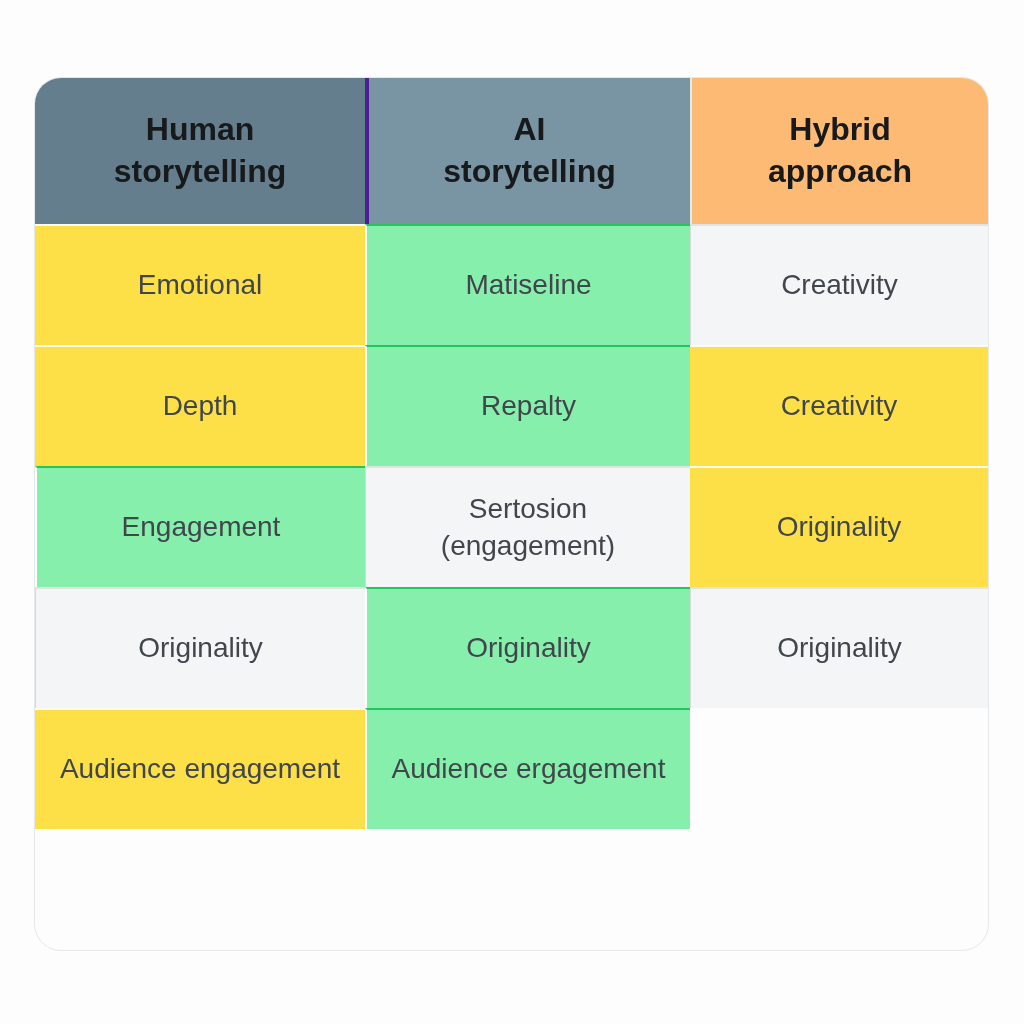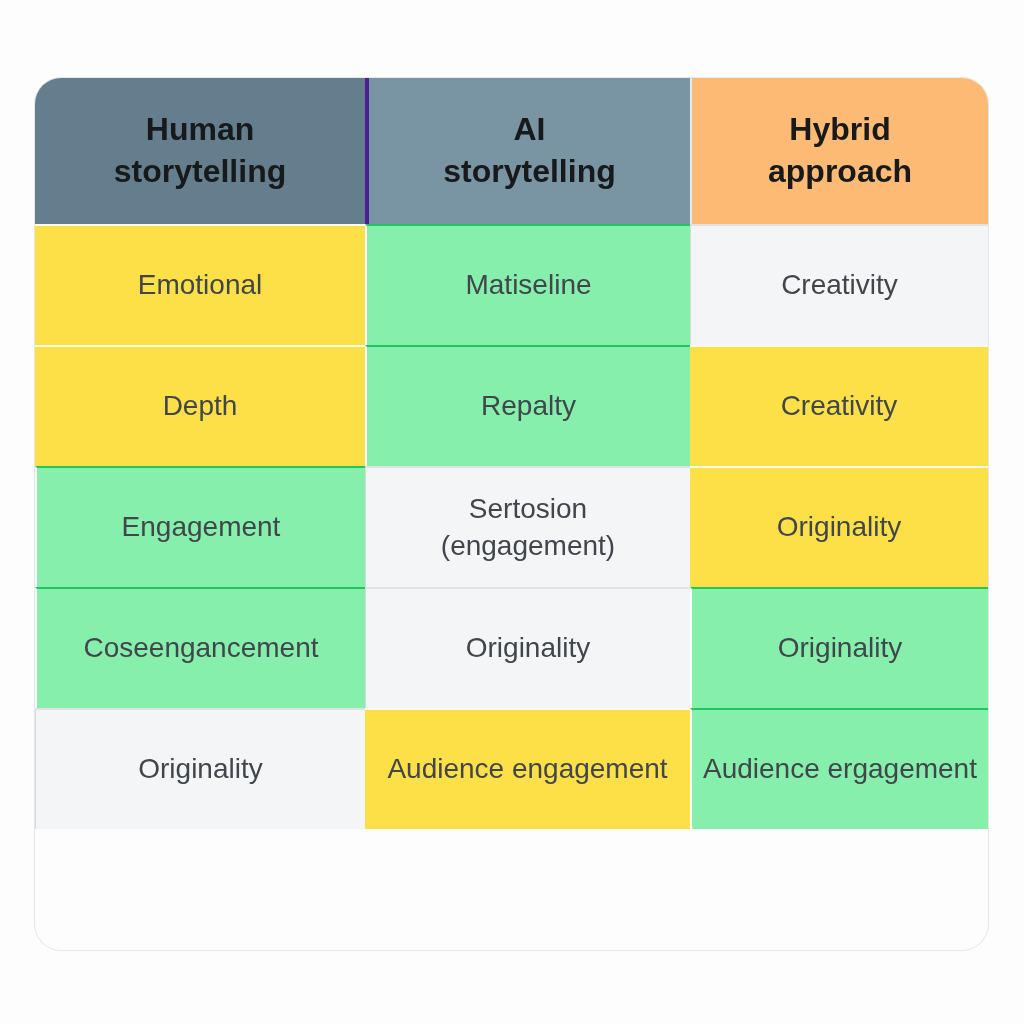--- a/index.html
+++ b/index.html
@@ -102,23 +102,20 @@
       <span class="txt">Engagement</span>
     </div>
     <div class="cell body-cell c3">
       <span class="txt">Sertosion
 (engagement)</span>
     </div>
 
     <div class="cell body-cell c1">
       <span class="txt">Originality</span>
     </div>
-    <div class="cell body-cell c2">
-      <span class="txt">Coseengancement</span>
-    </div>
     <div class="cell body-cell c3">
       <span class="txt">Originality</span>
     </div>
 
     <div class="cell body-cell c2">
       <span class="txt">Originality</span>
     </div>
     <div class="cell body-cell c3">
       <span class="txt">Originality</span>
     </div>

